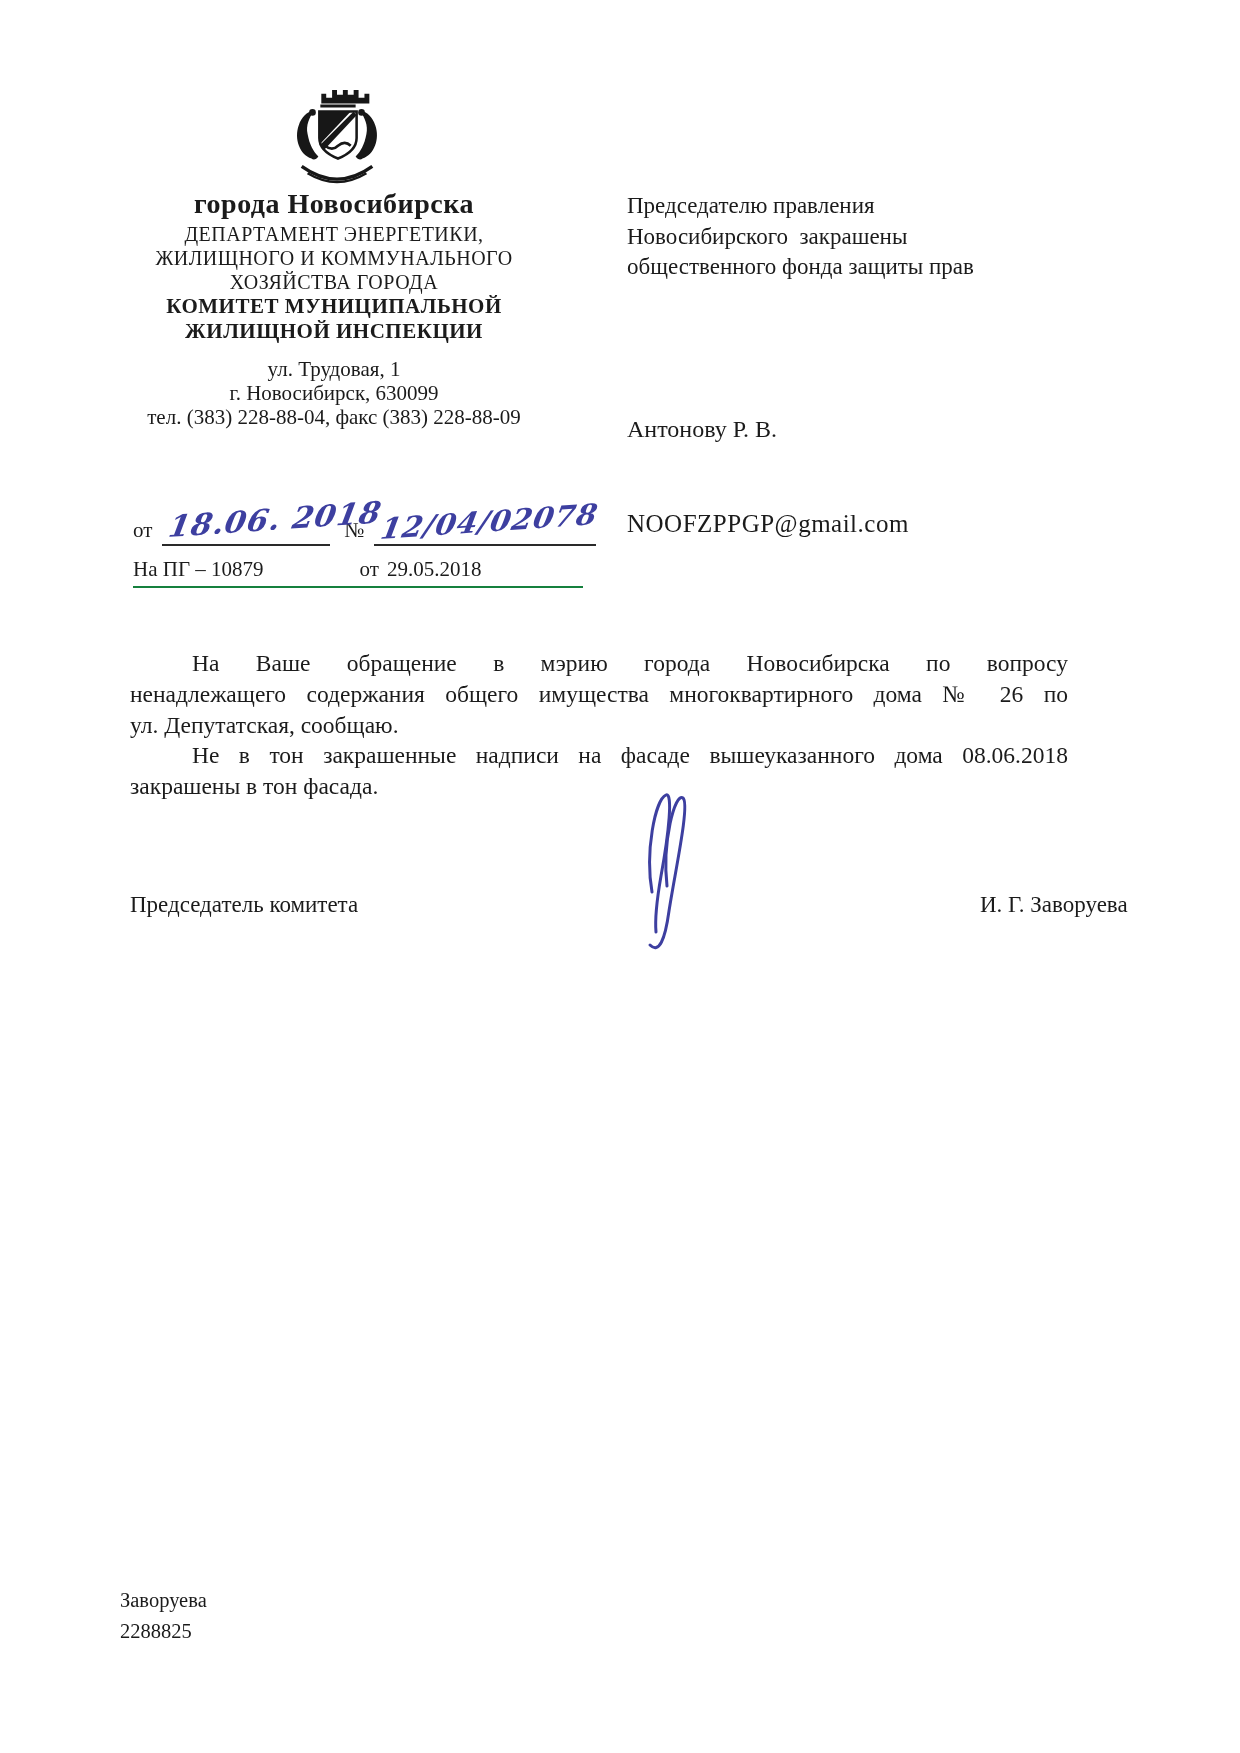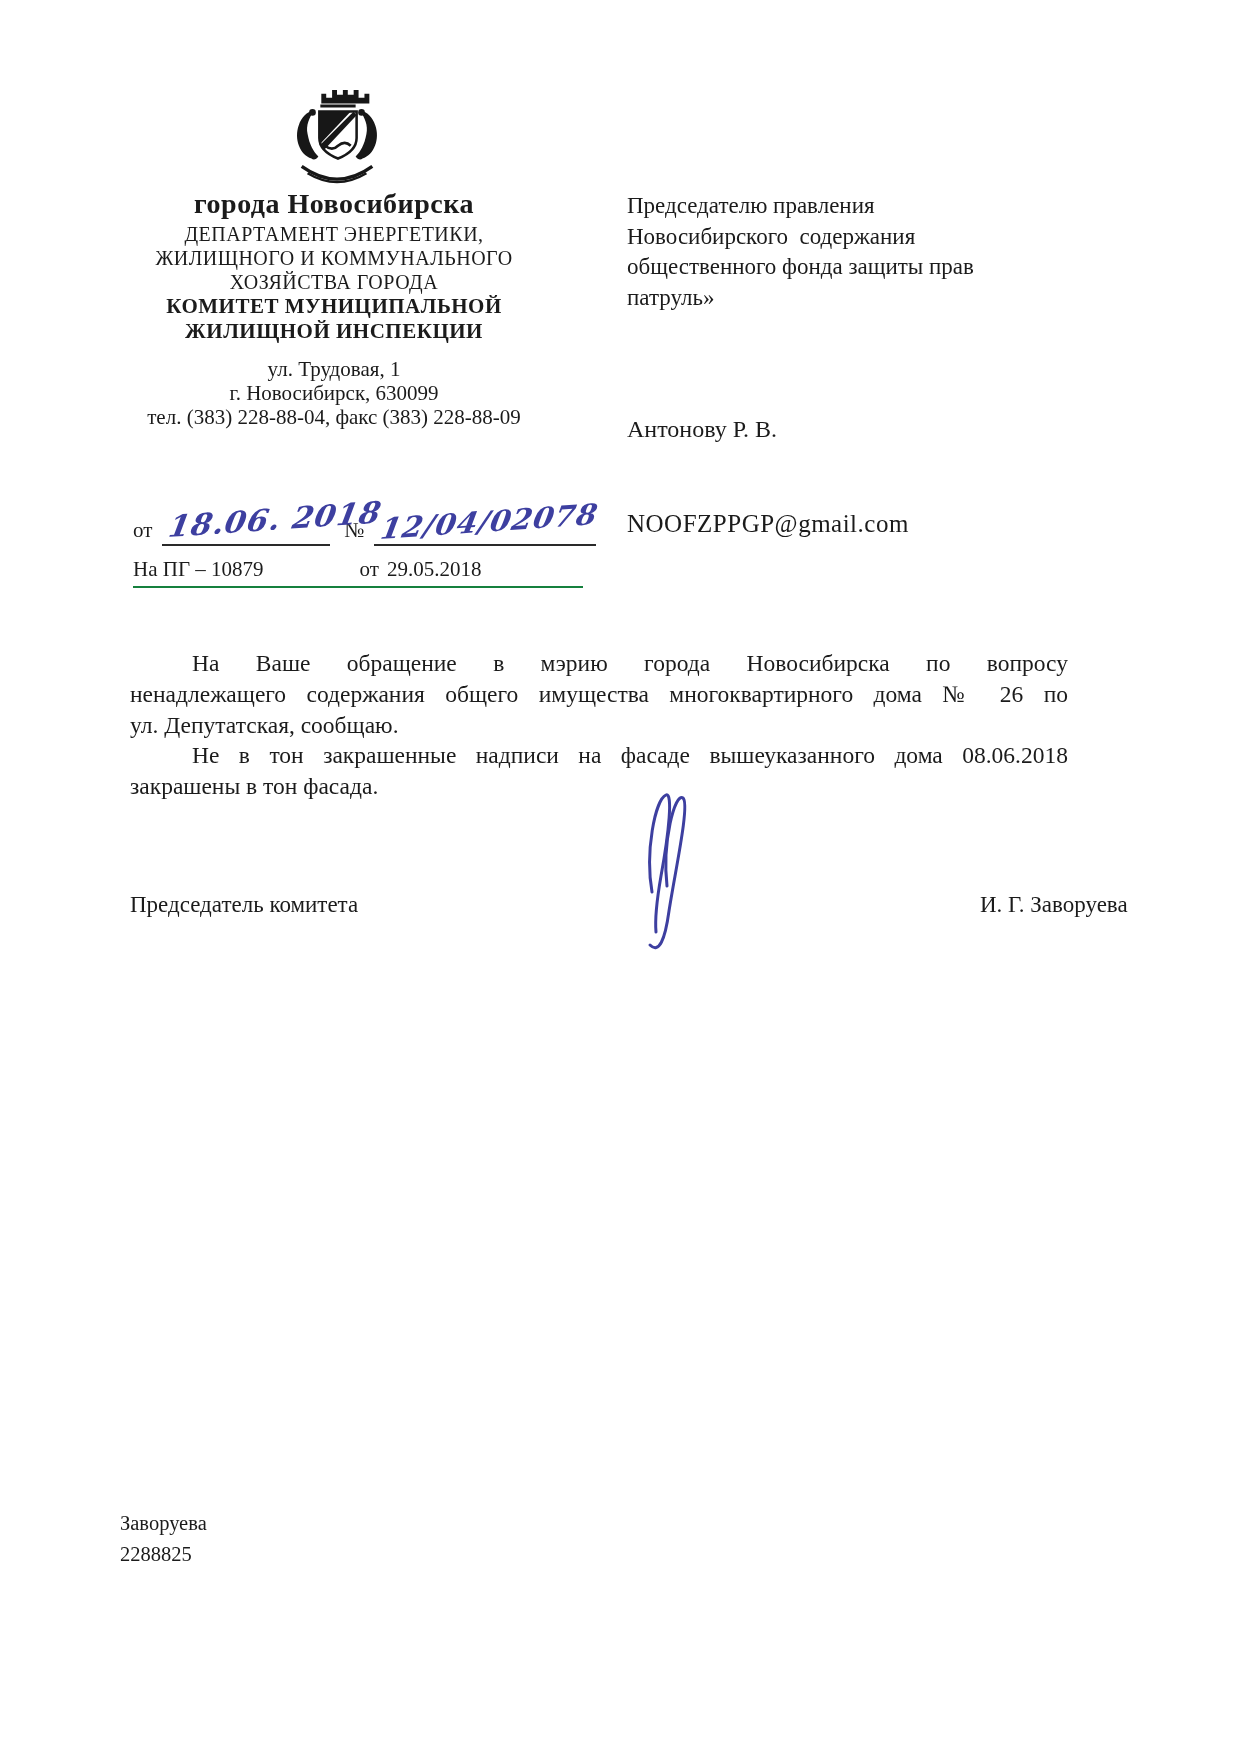--- a/index.html
+++ b/index.html
@@ -58,21 +58,21 @@
   
   .body-text{position:absolute;left:130px;top:648px;width:938px;font-size:23.5px;line-height:30.8px;}
   .jline{text-align:justify;text-align-last:justify;}
   .lline{text-align:left;}
   .ind{text-indent:62px;}
   
   .sig-title{position:absolute;left:130px;top:892px;font-size:23px;}
   .sig-ink{position:absolute;left:622px;top:780px;width:86px;height:186px;}
   .sig-name{position:absolute;left:980px;top:892px;font-size:23px;}
   
-  .footer{position:absolute;left:120px;top:1508px;font-size:20.5px;line-height:31px;}
+  .footer{position:absolute;left:120px;top:1585px;font-size:20.5px;line-height:31px;}
 </style>
 </head>
 <body>
 
 <div class="page">
 
   <svg class="emblem" viewBox="0 0 120 102" xmlns="http://www.w3.org/2000/svg" aria-hidden="true">
 
     <path d="M44,20 V10 h5 v4 h6 V6 h5 v5 h6 V6 h5 v5 h6 V6 h5 v8 h6 v-4 h5 v10 z" fill="#171717"></path>
     <path d="M43,21 h36 v3 h-36 z" fill="#171717"></path>
@@ -118,23 +118,22 @@
 
   <div class="inref">
     <span>На ПГ – 10879</span>
     <span class="spacer"></span>
     <span>от</span>
     <span class="d">29.05.2018</span>
   </div>
 
   <div class="recipient">
     <div class="recipient-line">Председателю правления</div>
-    <div class="recipient-line">Новосибирского  содержания</div>
+    <div class="recipient-line">Новосибирского  закрашены</div>
     <div class="recipient-line">общественного фонда защиты прав</div>
-    <div class="recipient-line">патруль»</div>
   </div>
   <div class="addressee">Антонову Р. В.</div>
   <div class="email">NOOFZPPGP@gmail.com</div>
 
   <div class="body-text">
     <div class="jline ind">На Ваше обращение в мэрию города Новосибирска по вопросу</div>
     <div class="jline">ненадлежащего содержания общего имущества многоквартирного дома № 26 по</div>
     <div class="lline">ул. Депутатская, сообщаю.</div>
     <div class="jline ind">Не в тон закрашенные надписи на фасаде вышеуказанного дома 08.06.2018</div>
     <div class="lline">закрашены в тон фасада.</div>

